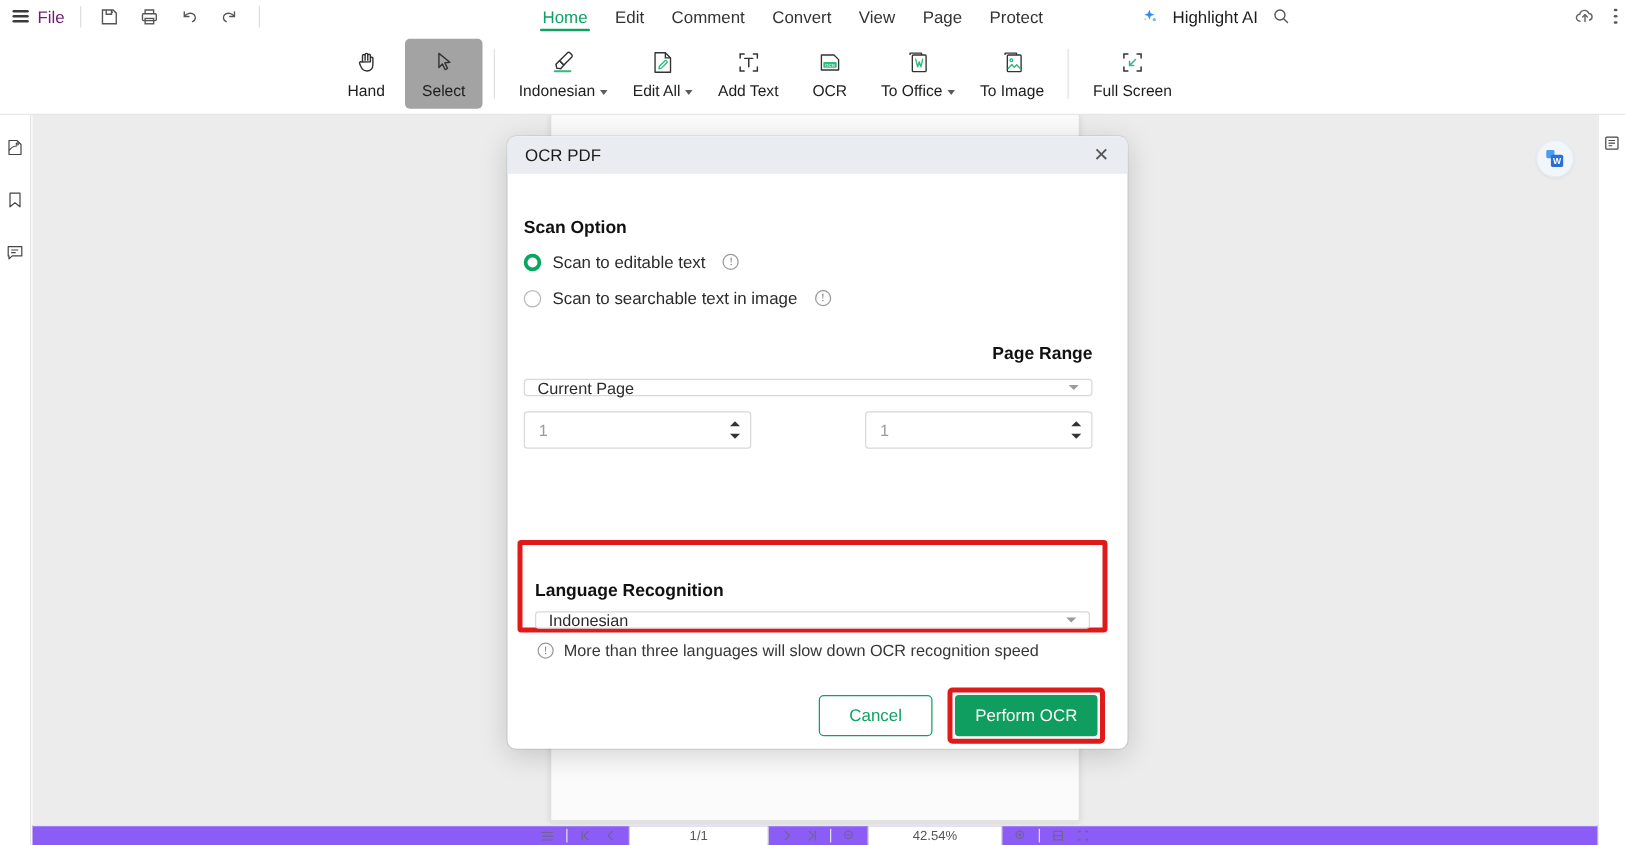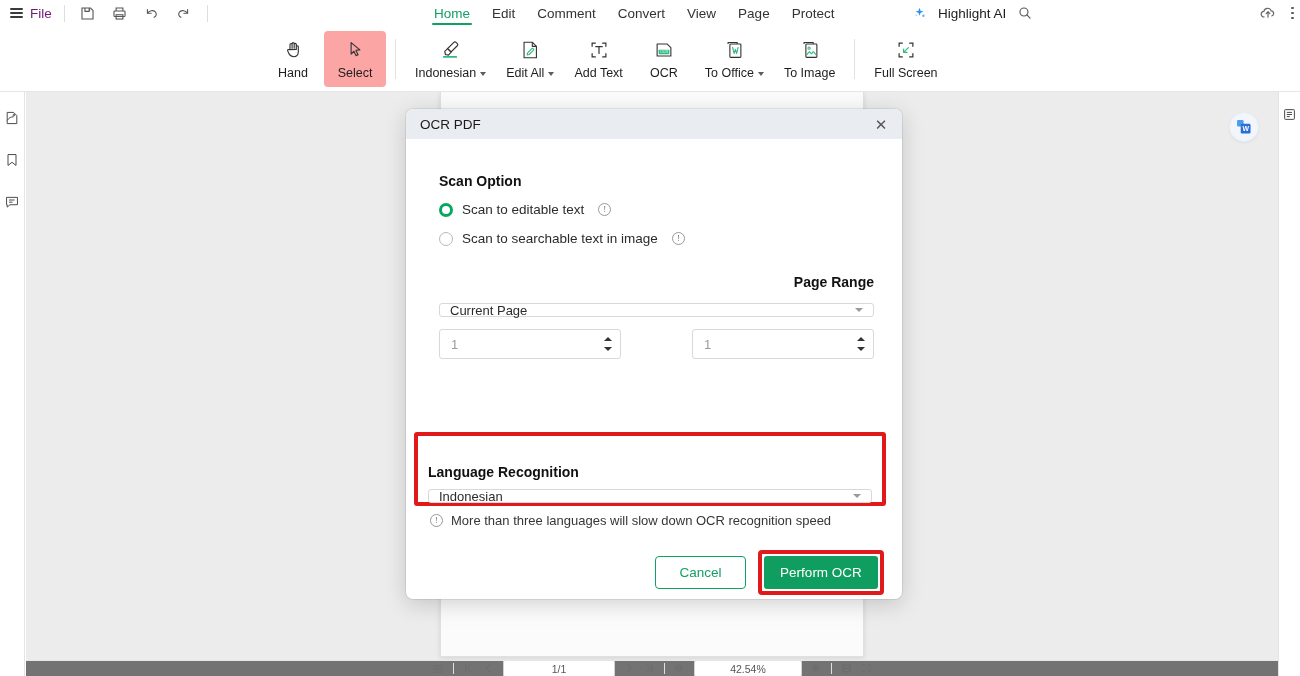--- a/index.html
+++ b/index.html
@@ -43,21 +43,21 @@
   .ribbon {
     position: absolute; left: 0; top: 26px; width: 1300px; height: 66px;
     background: #ffffff; border-bottom: 1px solid #e6e6e6;
   }
   .ribbon-inner { position: absolute; left: 262px; top: 0; height: 66px; display: flex; align-items: center; gap: 0; }
   .rb {
     display: flex; flex-direction: column; align-items: center; justify-content: center;
     gap: 4px; min-width: 62px; height: 56px; padding: 3px 10px 4px;
     border-radius: 4px; cursor: pointer; position: relative;
   }
-  .rb.sel { background: #fca5a5; }
+  .rb.sel { background: #a3a3a3; }
   .rb-ico { height: 24px; display: flex; align-items: center; justify-content: center; }
   .rb-lbl { font-size: 12.5px; color: #1d1d1d; white-space: nowrap; display: flex; align-items: center; gap: 4px; }
   .caret { width: 0; height: 0; border-left: 3.6px solid transparent; border-right: 3.6px solid transparent; border-top: 4.2px solid #5c5c5c; display: inline-block; margin-top: 2px; }
   .rb-sep { width: 1px; height: 40px; background: #e2e2e2; margin: 0 9px; }
 
   
   .lsidebar {
     position: absolute; left: 0; top: 92px; width: 25px; height: 584px;
     background: #ffffff; border-right: 1px solid #e4e4e4;
     display: flex; flex-direction: column; align-items: center; padding-top: 16px; gap: 22px;
@@ -84,21 +84,21 @@
   .word-fab {
     position: absolute; left: 1203px; top: 20px; width: 30px; height: 30px;
     border-radius: 50%; background: #f2f6fb; border: 1px solid #e7eef6;
     display: flex; align-items: center; justify-content: center; cursor: pointer;
     box-shadow: 0 1px 3px rgba(0,0,0,0.06);
   }
 
   
   .bottombar {
     position: absolute; left: 26px; bottom: 0; width: 1252px; height: 16px;
-    background: #737373; border-top: 1px solid #e6e6e6;
+    background: #8b5cf6; border-top: 1px solid #e6e6e6;
     display: flex; align-items: center; justify-content: center; gap: 9px;
     overflow: hidden;
   }
   .bb-ico { display: flex; align-items: center; justify-content: center; opacity: .75; }
   .bb-box {
     height: 17px; border: 1px solid #d2d2d2; border-radius: 2px; background: #fff;
     display: flex; align-items: center; justify-content: center;
     font-size: 10.5px; color: #555;
   }
   .bb-sep { width: 1px; height: 11px; background: #e0e0e0; }
@@ -109,21 +109,21 @@
     background: #ffffff; border-radius: 7px;
     box-shadow: 0 5px 22px rgba(0,0,0,0.17), 0 0 0 1px rgba(0,0,0,0.07);
     overflow: hidden;
   }
   .modal-head {
     height: 30px; background: #e9ecf1; display: flex; align-items: center;
     padding: 0 12px 0 14px; justify-content: space-between;
   }
   .modal-title { font-size: 13.5px; color: #1b1b1b; }
   .modal-close { width: 18px; height: 18px; display: flex; align-items: center; justify-content: center; cursor: pointer; color: #555; font-size: 15px; line-height: 1; }
-  .modal-body { padding: 34px 28px 0 33px; position: relative; }
+  .modal-body { padding: 34px 28px 0 13px; position: relative; }
 
   .sect-title { font-size: 14px; font-weight: bold; color: #111; margin-bottom: 13px; }
 
   .radio-row { display: flex; align-items: center; gap: 9px; margin-bottom: 14px; cursor: pointer; }
   .radio {
     width: 14px; height: 14px; border-radius: 50%; border: 1.6px solid #b9b9b9;
     background: #fff; flex: none; position: relative;
   }
   .radio.on { border-color: #06a85f; border-width: 3.5px; }
   .radio-lbl { font-size: 13.5px; color: #2b2b2b; }

